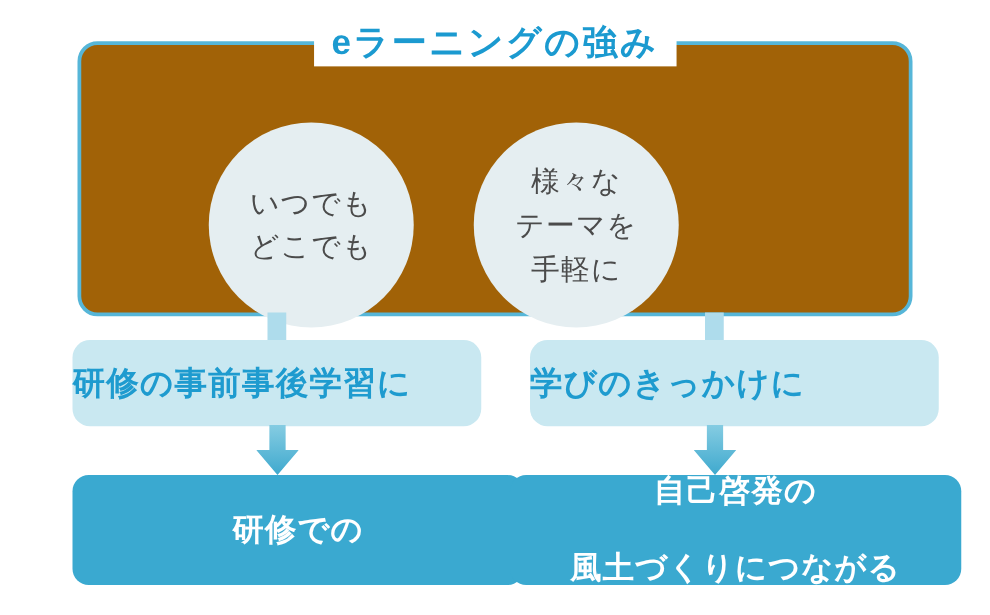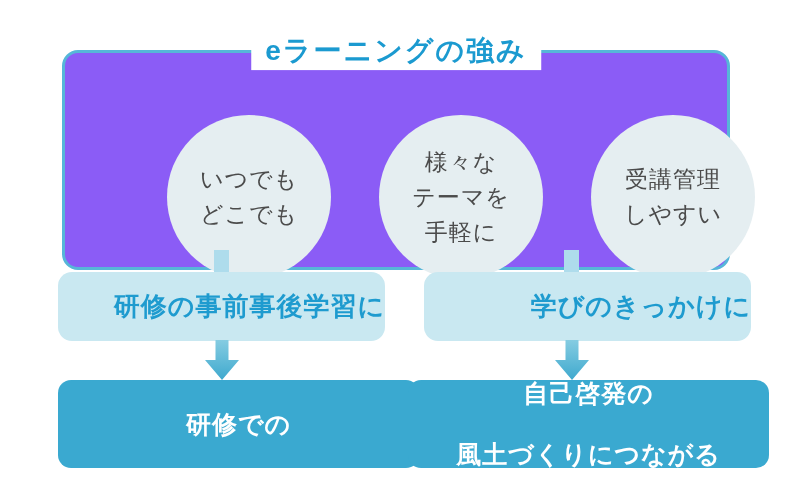--- a/index.html
+++ b/index.html
@@ -20,25 +20,25 @@
   body{font-family:"Liberation Sans","DejaVu Sans",sans-serif;}
   .stage{
     position:relative;
     width:792px;height:492px;
     background:#ffffff;
     overflow:hidden;
   }
   
   .frame{
     position:absolute;
-    left:62px;top:50px;
+    left:62px;top:33px;
     width:668px;height:220px;
     border:3.5px solid var(--c-border);
     border-radius:16px;
-    background:#8b5cf6;
+    background:#a16207;
   }
   .frame-title{
     position:absolute;
     left:50%;top:0;
     transform:translate(-50%,-55%);
     background:#ffffff;
     padding:0 14px;
     font-size:28px;
     font-weight:bold;
     letter-spacing:2px;
@@ -78,21 +78,21 @@
   .connector.right{left:564px;}
   
   .midbox{
     position:absolute;
     top:272px;
     width:327px;height:69px;
     background:var(--c-midbox);
     border-radius:14px;
     display:flex;
     align-items:center;
-    justify-content:flex-end;
+    justify-content:flex-start;
   }
   .midbox.left{left:58px;}
   .midbox.right{left:408px;margin-left:16px;}
   .midbox-label{
     font-size:26px;
     font-weight:bold;
     letter-spacing:1px;
     color:var(--c-midtext);
     white-space:nowrap;
   }
@@ -139,24 +139,20 @@
 
     <div class="circle c2">
       <div class="circle-label">様々な
 テーマを
 手軽に</div>
     </div>
     <div class="circle c1">
       <div class="circle-label">いつでも
 どこでも</div>
     </div>
-    <div class="circle c3">
-      <div class="circle-label">受講管理
-しやすい</div>
-    </div>
   </div>
 
   <div class="connector left"></div>
   <div class="connector right"></div>
 
   <div class="midbox left">
     <div class="midbox-label">研修の事前事後学習に</div>
   </div>
   <div class="midbox right">
     <div class="midbox-label">学びのきっかけに</div>

